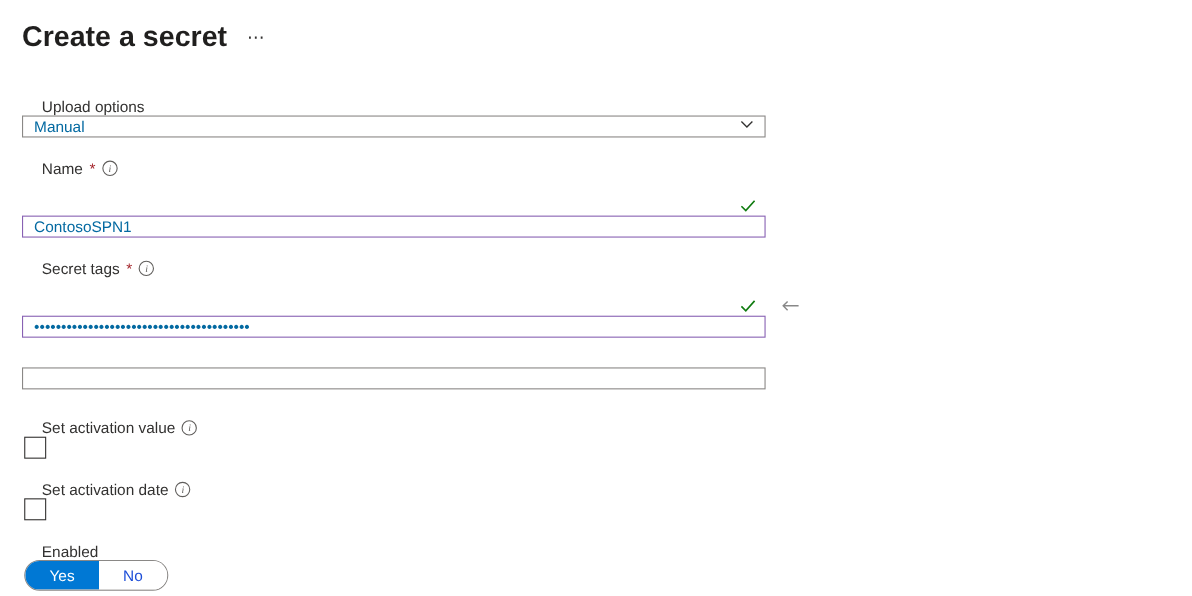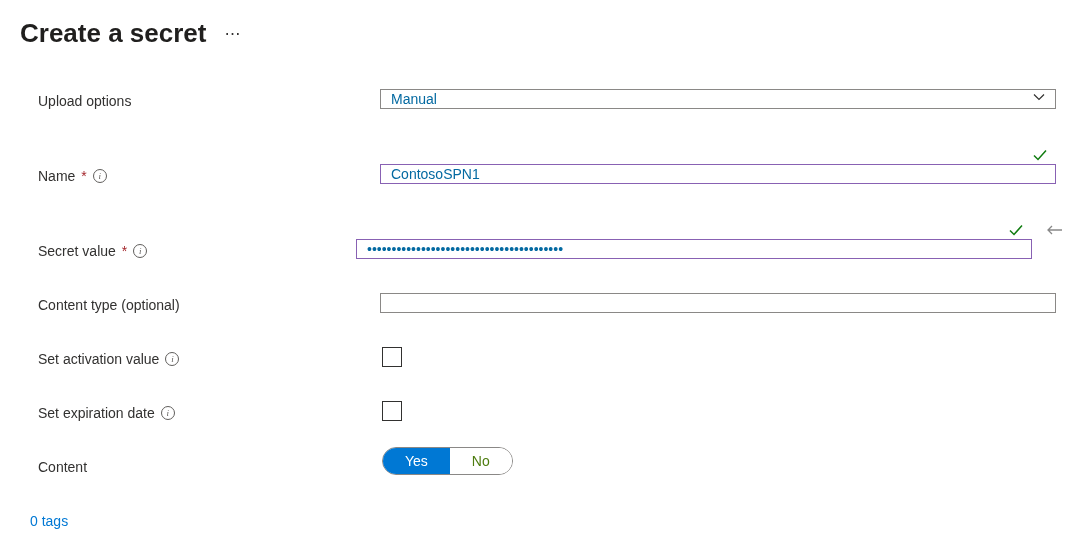--- a/index.html
+++ b/index.html
@@ -8,38 +8,39 @@
       font-size: 14px;
       color: #323130;
       background: #fff;
       padding: 18px 20px;
       width: 1084px;
     }
     .header-row {
       display: flex;
       align-items: center;
       gap: 18px;
-      margin-bottom: 26px;
+      margin-bottom: 40px;
     }
     .page-title {
       font-size: 26px;
       font-weight: 600;
       color: #201f1e;
     }
     .more-icon {
       color: #323130;
       font-size: 16px;
       letter-spacing: 2px;
       cursor: pointer;
     }
     .form-row {
       display: flex;
-      align-items: flex-end;
+      align-items: flex-start;
       margin-bottom: 20px;
       min-height: 34px;
+      flex-direction: column;
     }
     .label-col {
       width: 360px;
       padding-left: 18px;
       display: flex;
       align-items: center;
       gap: 6px;
       color: #323130;
       font-size: 14px;
     }
@@ -113,21 +114,21 @@
       height: 28px;
       margin-left: 2px;
     }
     .toggle-btn {
       padding: 0 22px;
       border: none;
       background: #fff;
       font-size: 14px;
       font-family: inherit;
       cursor: pointer;
-      color: #4d7c0f;
+      color: #1d4ed8;
       display: flex;
       align-items: center;
     }
     .toggle-btn.active {
       background: #0078d4;
       color: #fff;
     }
     .tags-link {
       color: #0078d4;
       cursor: pointer;
@@ -176,21 +177,21 @@
         <svg width="16" height="16" viewBox="0 0 16 16">
             <path d="M2 8 L6 12 L14 3" stroke="#107c10" stroke-width="1.5" fill="none"></path>
           </svg>
       </span>
     </div>
   </div>
 </div>
 
 <div class="form-row">
   <div class="label-col">
-    <span>Secret value</span>
+    <span>Secret tags</span>
     <span class="required">*</span>
     <span class="info-icon">i</span>
   </div>
   <div class="field-col">
     <div class="input-wrap">
       <input class="field-input valid" value="••••••••••••••••••••••••••••••••••••••••" style="">
       <span class="check-icon">
         <svg width="16" height="16" viewBox="0 0 16 16">
             <path d="M2 8 L6 12 L14 3" stroke="#107c10" stroke-width="1.5" fill="none"></path>
           </svg>
@@ -199,53 +200,50 @@
     <span class="cursor-arrow">
       <svg width="22" height="16" viewBox="0 0 22 16">
           <path d="M20 8 L6 8 M10 4 L6 8 L10 12" stroke="#888" stroke-width="1.3" fill="none"></path>
           <rect x="4" y="3" width="16" height="10" fill="none" stroke="#ccc" stroke-width="0"></rect>
         </svg>
     </span>
   </div>
 </div>
 
 <div class="form-row">
-  <div class="label-col">
-    <span>Content type (optional)</span>
-  </div>
   <div class="field-col">
     <div class="input-wrap">
       <input class="field-input" value="" style="">
     </div>
   </div>
 </div>
 
 <div class="form-row">
   <div class="label-col">
     <span>Set activation value</span>
     <span class="info-icon">i</span>
   </div>
   <div class="field-col">
     <div class="checkbox"></div>
   </div>
 </div>
 
 <div class="form-row">
   <div class="label-col">
-    <span>Set expiration date</span>
+    <span>Set activation date</span>
     <span class="info-icon">i</span>
   </div>
   <div class="field-col">
     <div class="checkbox"></div>
   </div>
 </div>
 
 <div class="form-row">
   <div class="label-col">
-    <span>Content</span>
+    <span>Enabled</span>
   </div>
   <div class="field-col">
     <div class="toggle-group">
       <button class="toggle-btn active">Yes</button>
       <button class="toggle-btn">No</button>
     </div>
   </div>
 </div>
 
 <div class="form-row">

